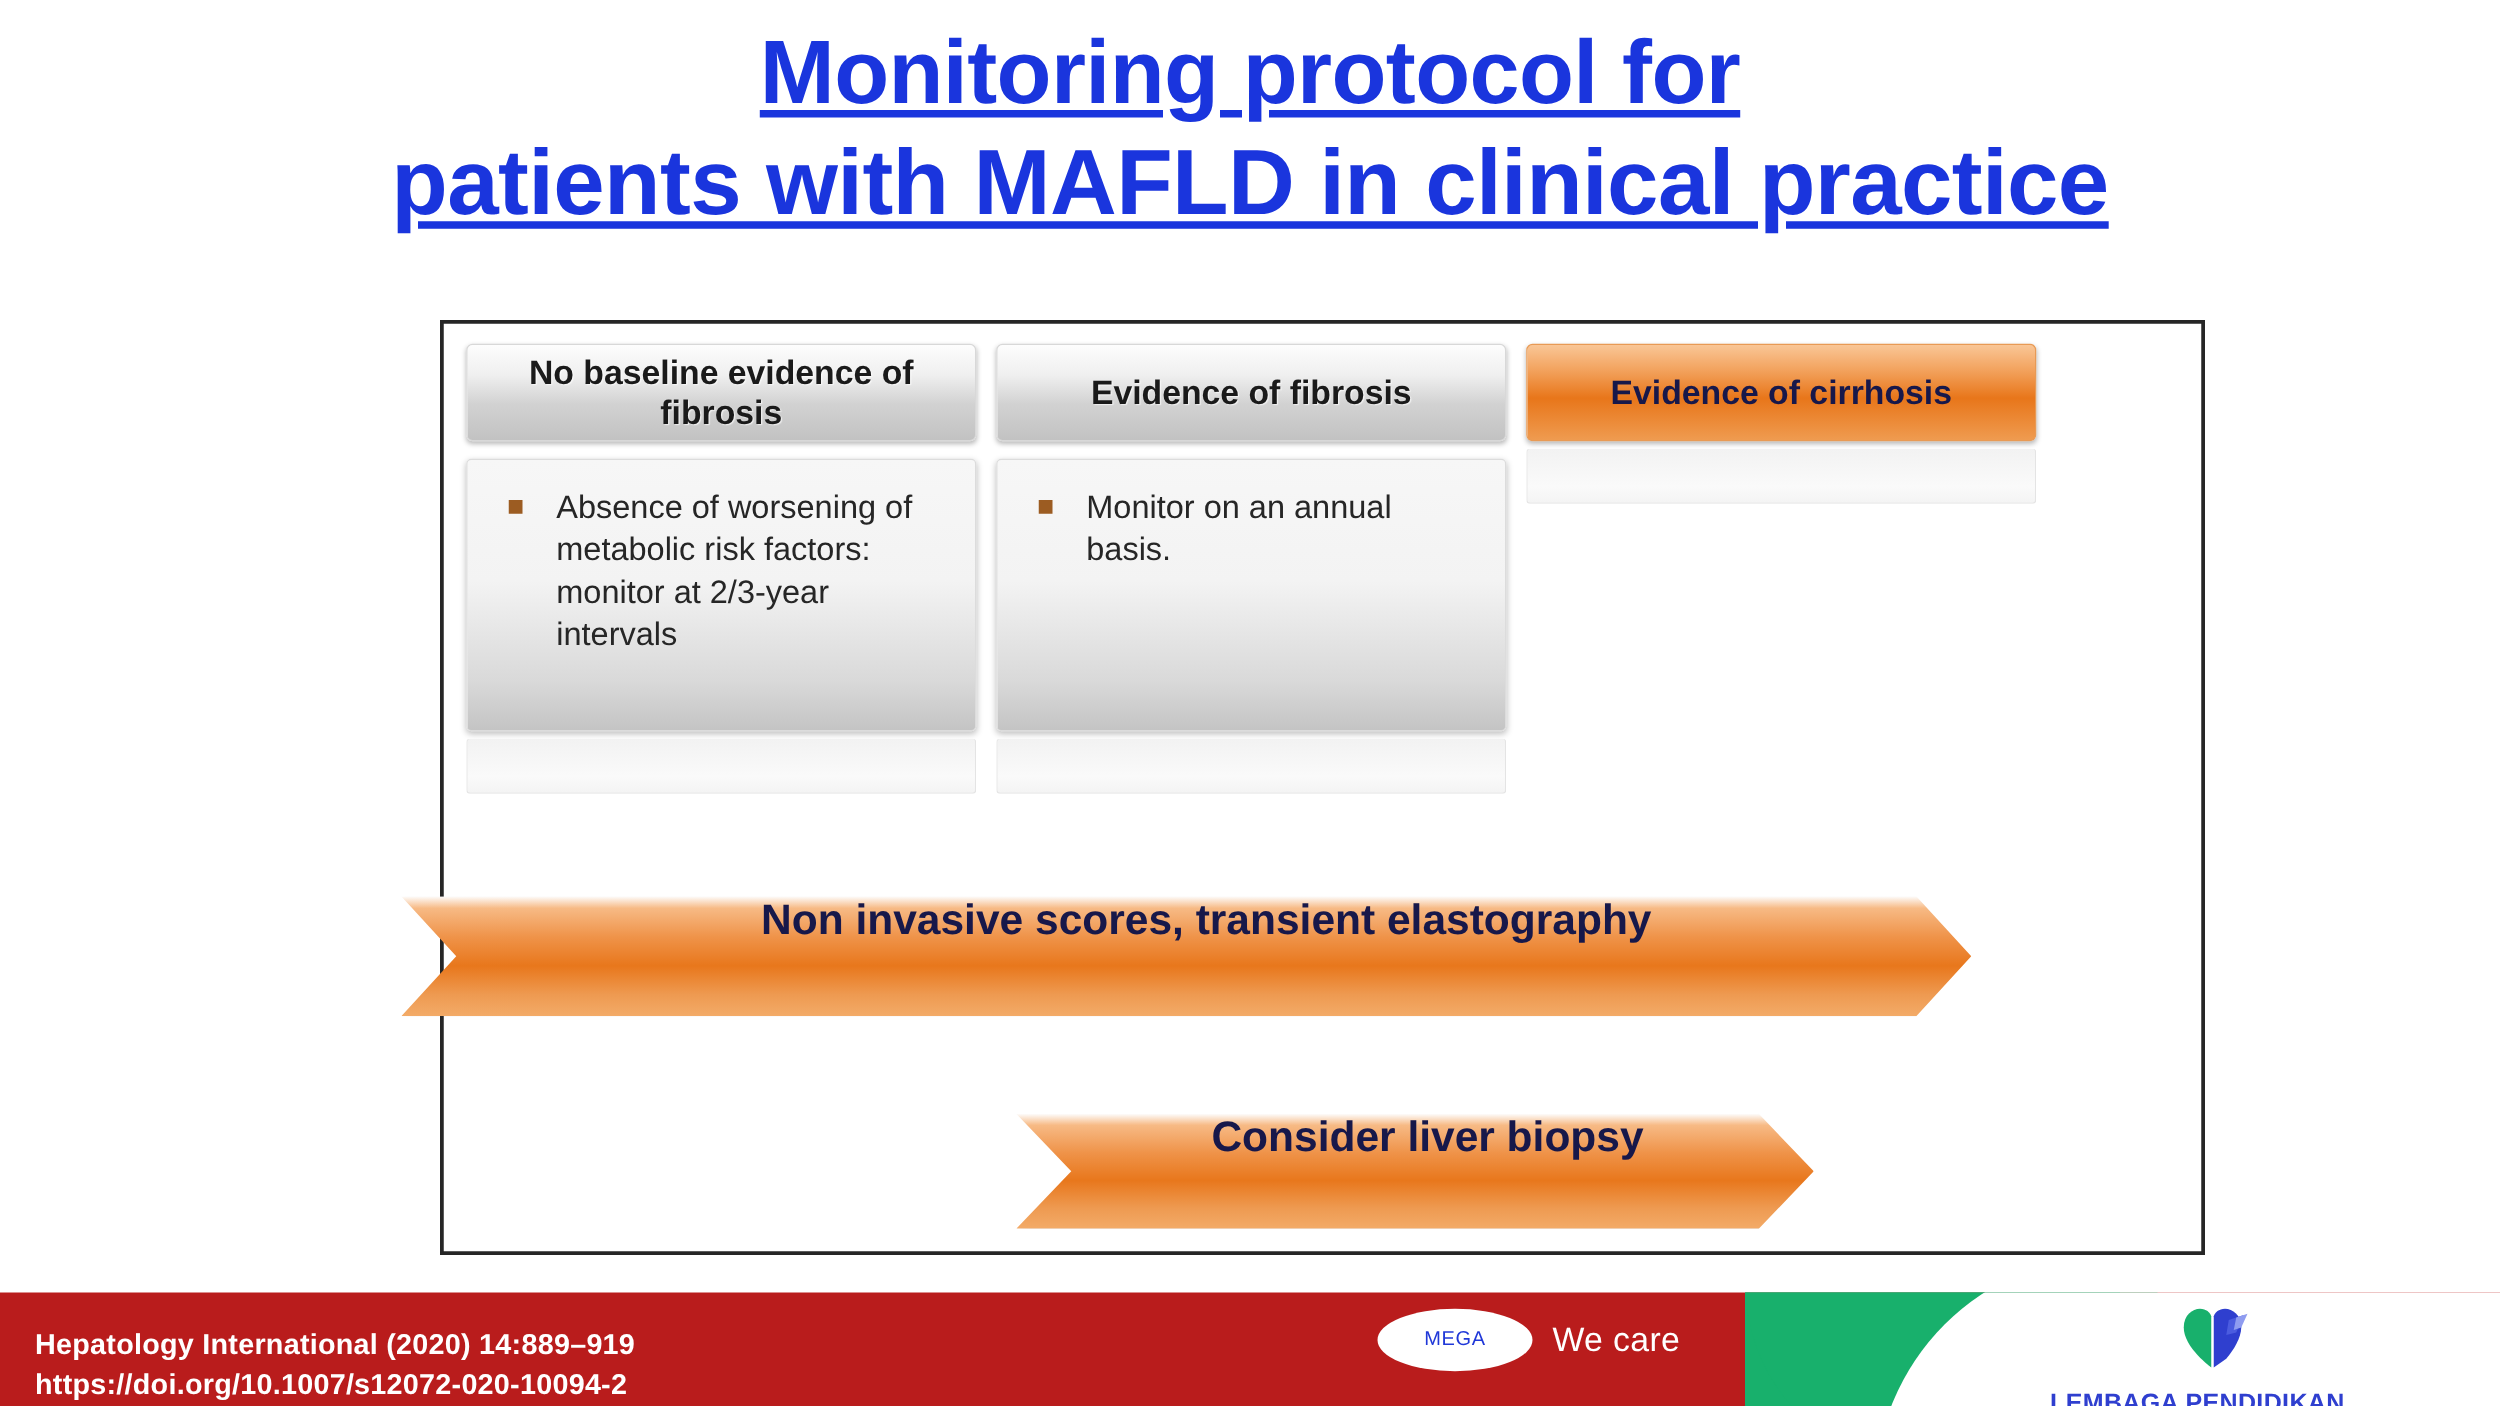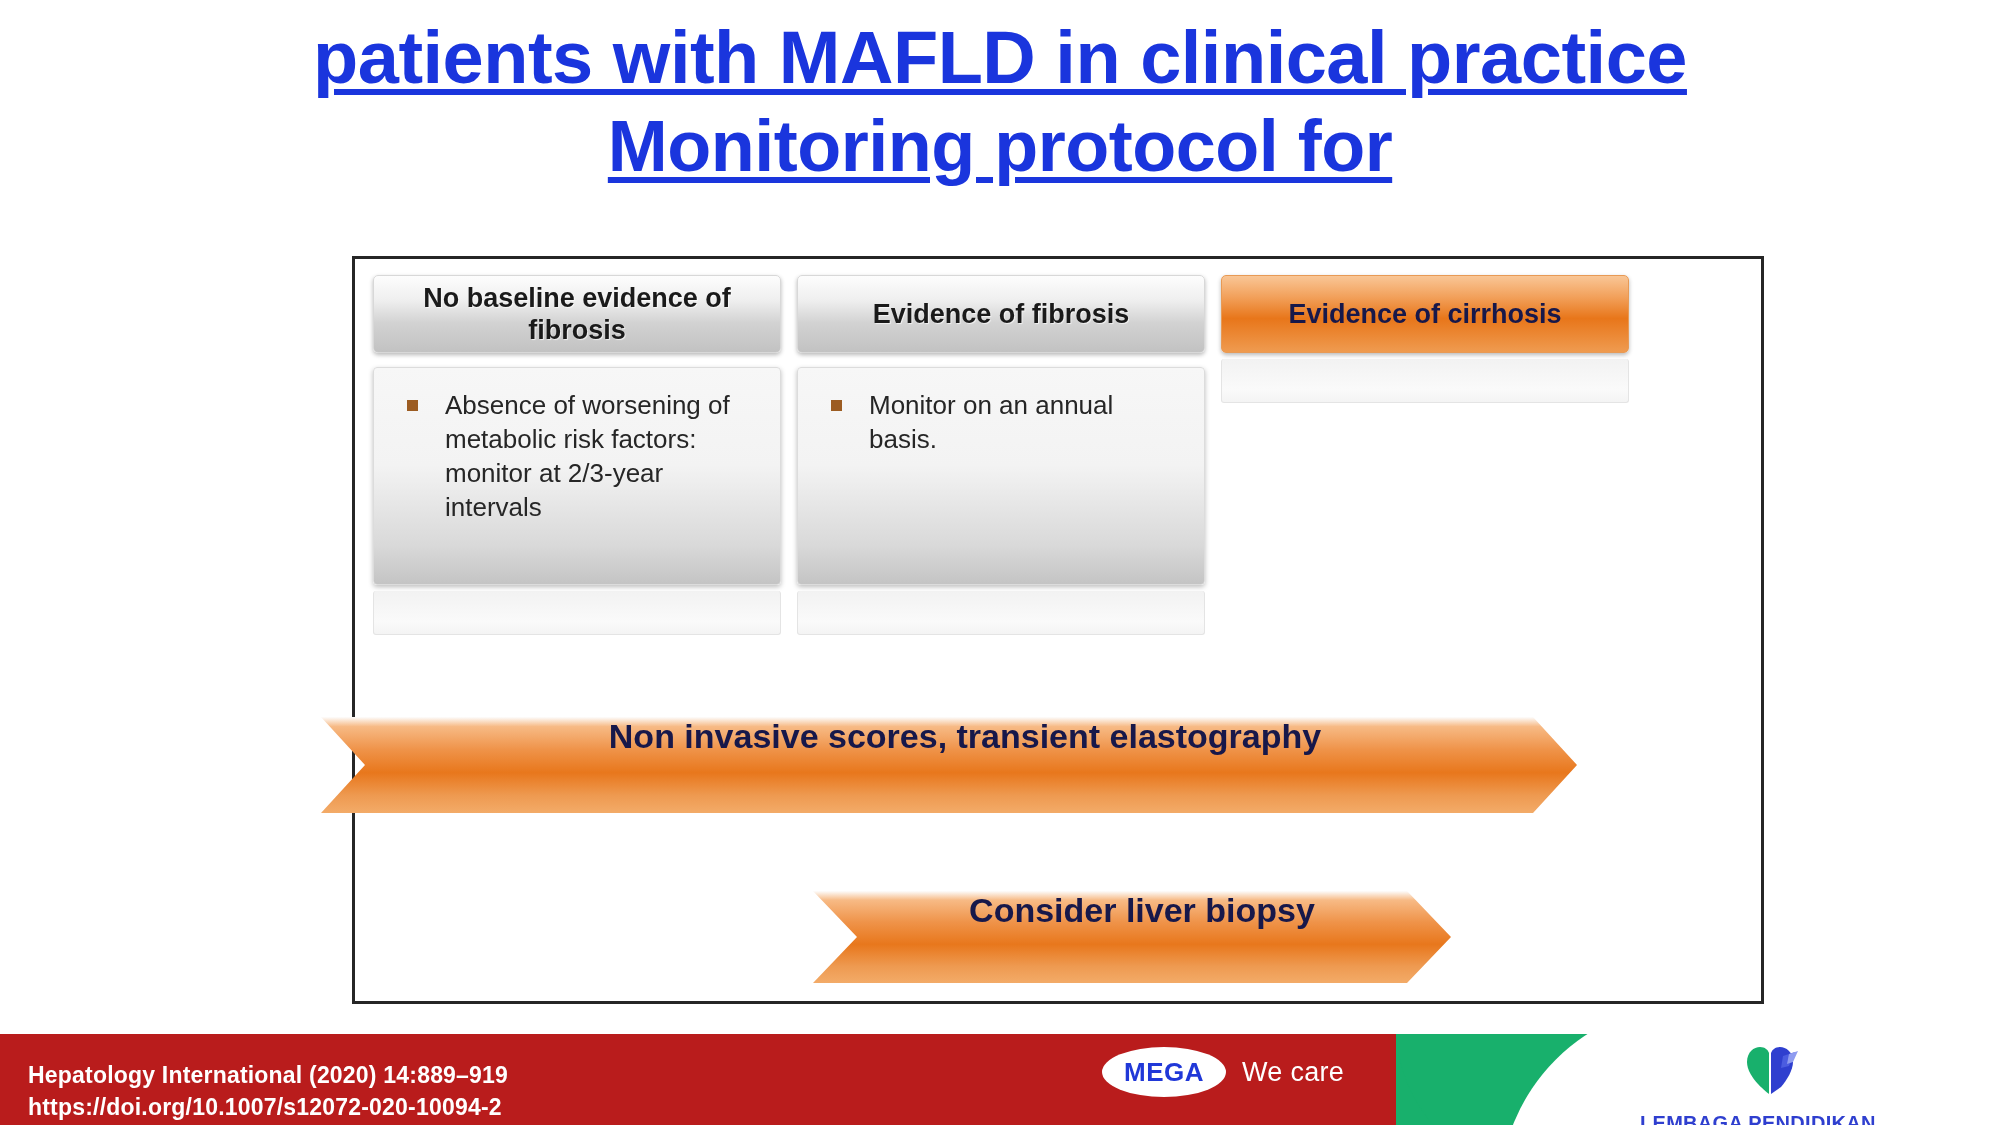--- a/index.html
+++ b/index.html
@@ -70,34 +70,34 @@
   .green-blob{position:absolute;left:1396px;top:-8px;width:330px;height:150px;
               background:#18b06c;border-radius:0 0 0 200px;}
   .green-blob2{position:absolute;left:1396px;top:-8px;width:300px;height:140px;
                background:#18b06c;}
   .white-blob{position:absolute;left:1500px;top:-30px;width:560px;height:190px;
               background:#fff;border-radius:190px 0 0 0;}
 
   .mega{position:absolute;left:1102px;top:1047px;display:flex;align-items:center;gap:16px;}
   .mega-oval{width:124px;height:50px;border-radius:50%;background:#fff;
              display:flex;align-items:center;justify-content:center;}
-  .mega-oval span{color:#2038d8;font-weight:bold;font-size:26px;letter-spacing:.5px;}
+  .mega-oval span{color:#2038d8;font-weight:normal;font-size:16px;letter-spacing:.5px;}
   .mega-care{color:#fff;font-size:27px;letter-spacing:.3px;}
 
   .swiperx{position:absolute;left:1640px;top:1044px;display:flex;align-items:center;gap:14px;flex-direction:column;}
   .swx-logo{width:60px;height:52px;position:relative;}
   .swx-txt{color:#2f3fcf;font-weight:bold;font-size:20px;line-height:26px;
            white-space:pre-line;letter-spacing:.3px;}
 </style>
 </head>
 <body>
 
 <div class="title-wrap">
+  <span class="title-line l1">Monitoring protocol for</span>
   <span class="title-line l2">patients with MAFLD in clinical practice</span>
-  <span class="title-line l1">Monitoring protocol for</span>
 </div>
 
 <div class="frame">
 
   <div class="cols">
 
     <div class="col">
       <div class="chip gray">
         <span class="chip-txt">No baseline evidence of fibrosis</span>
       </div>

